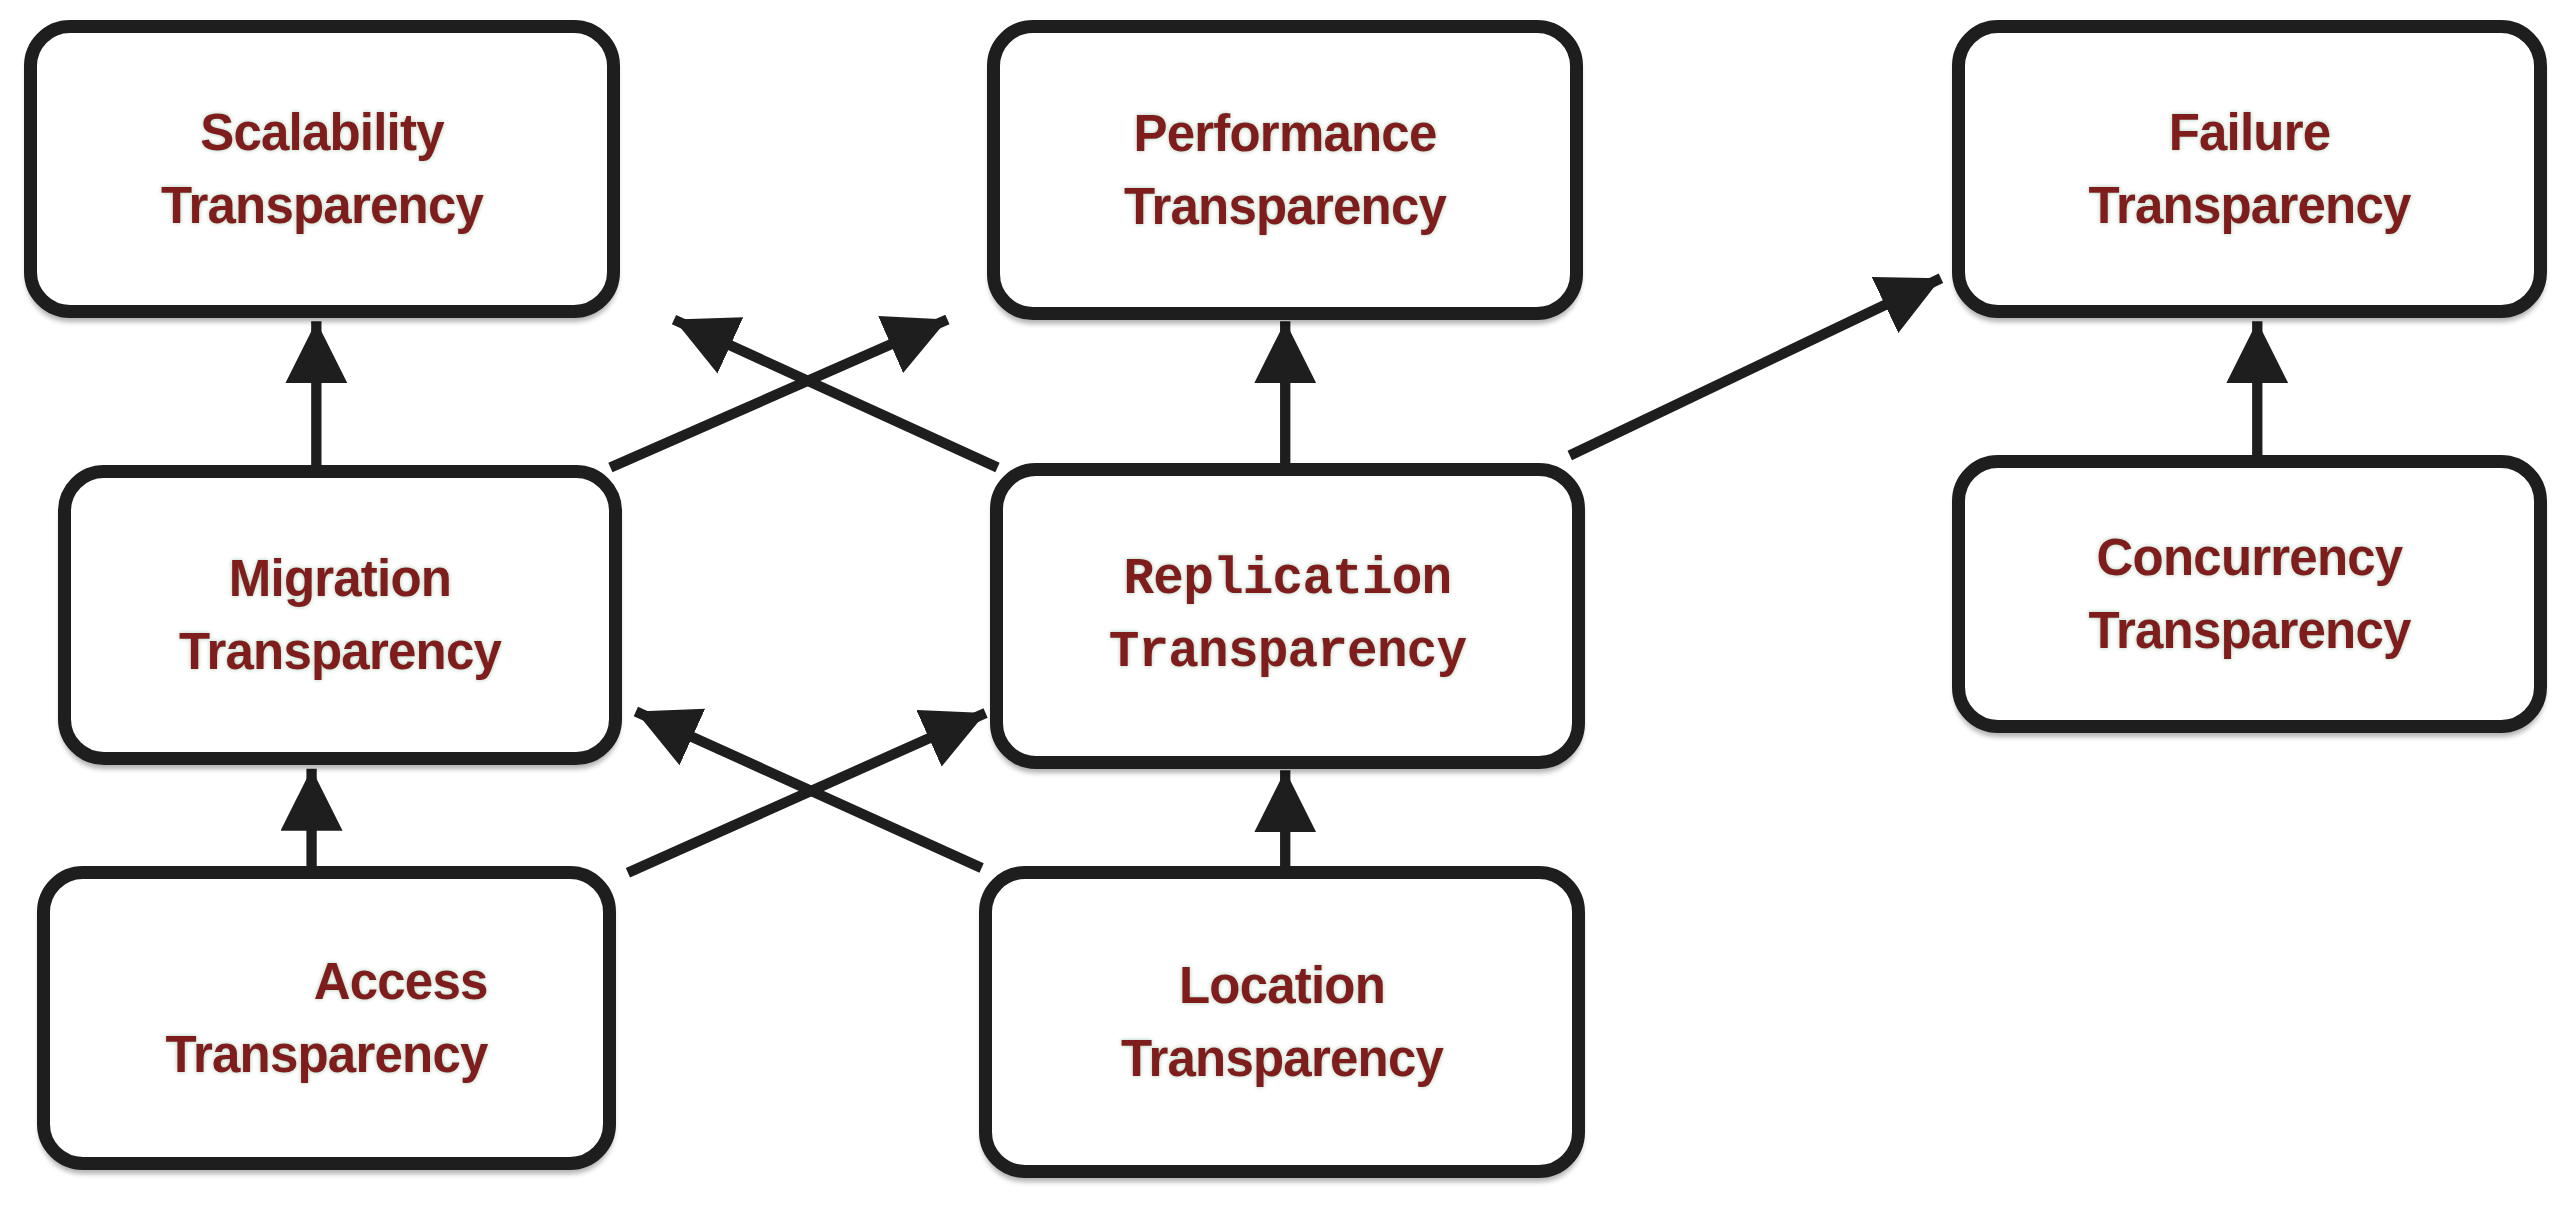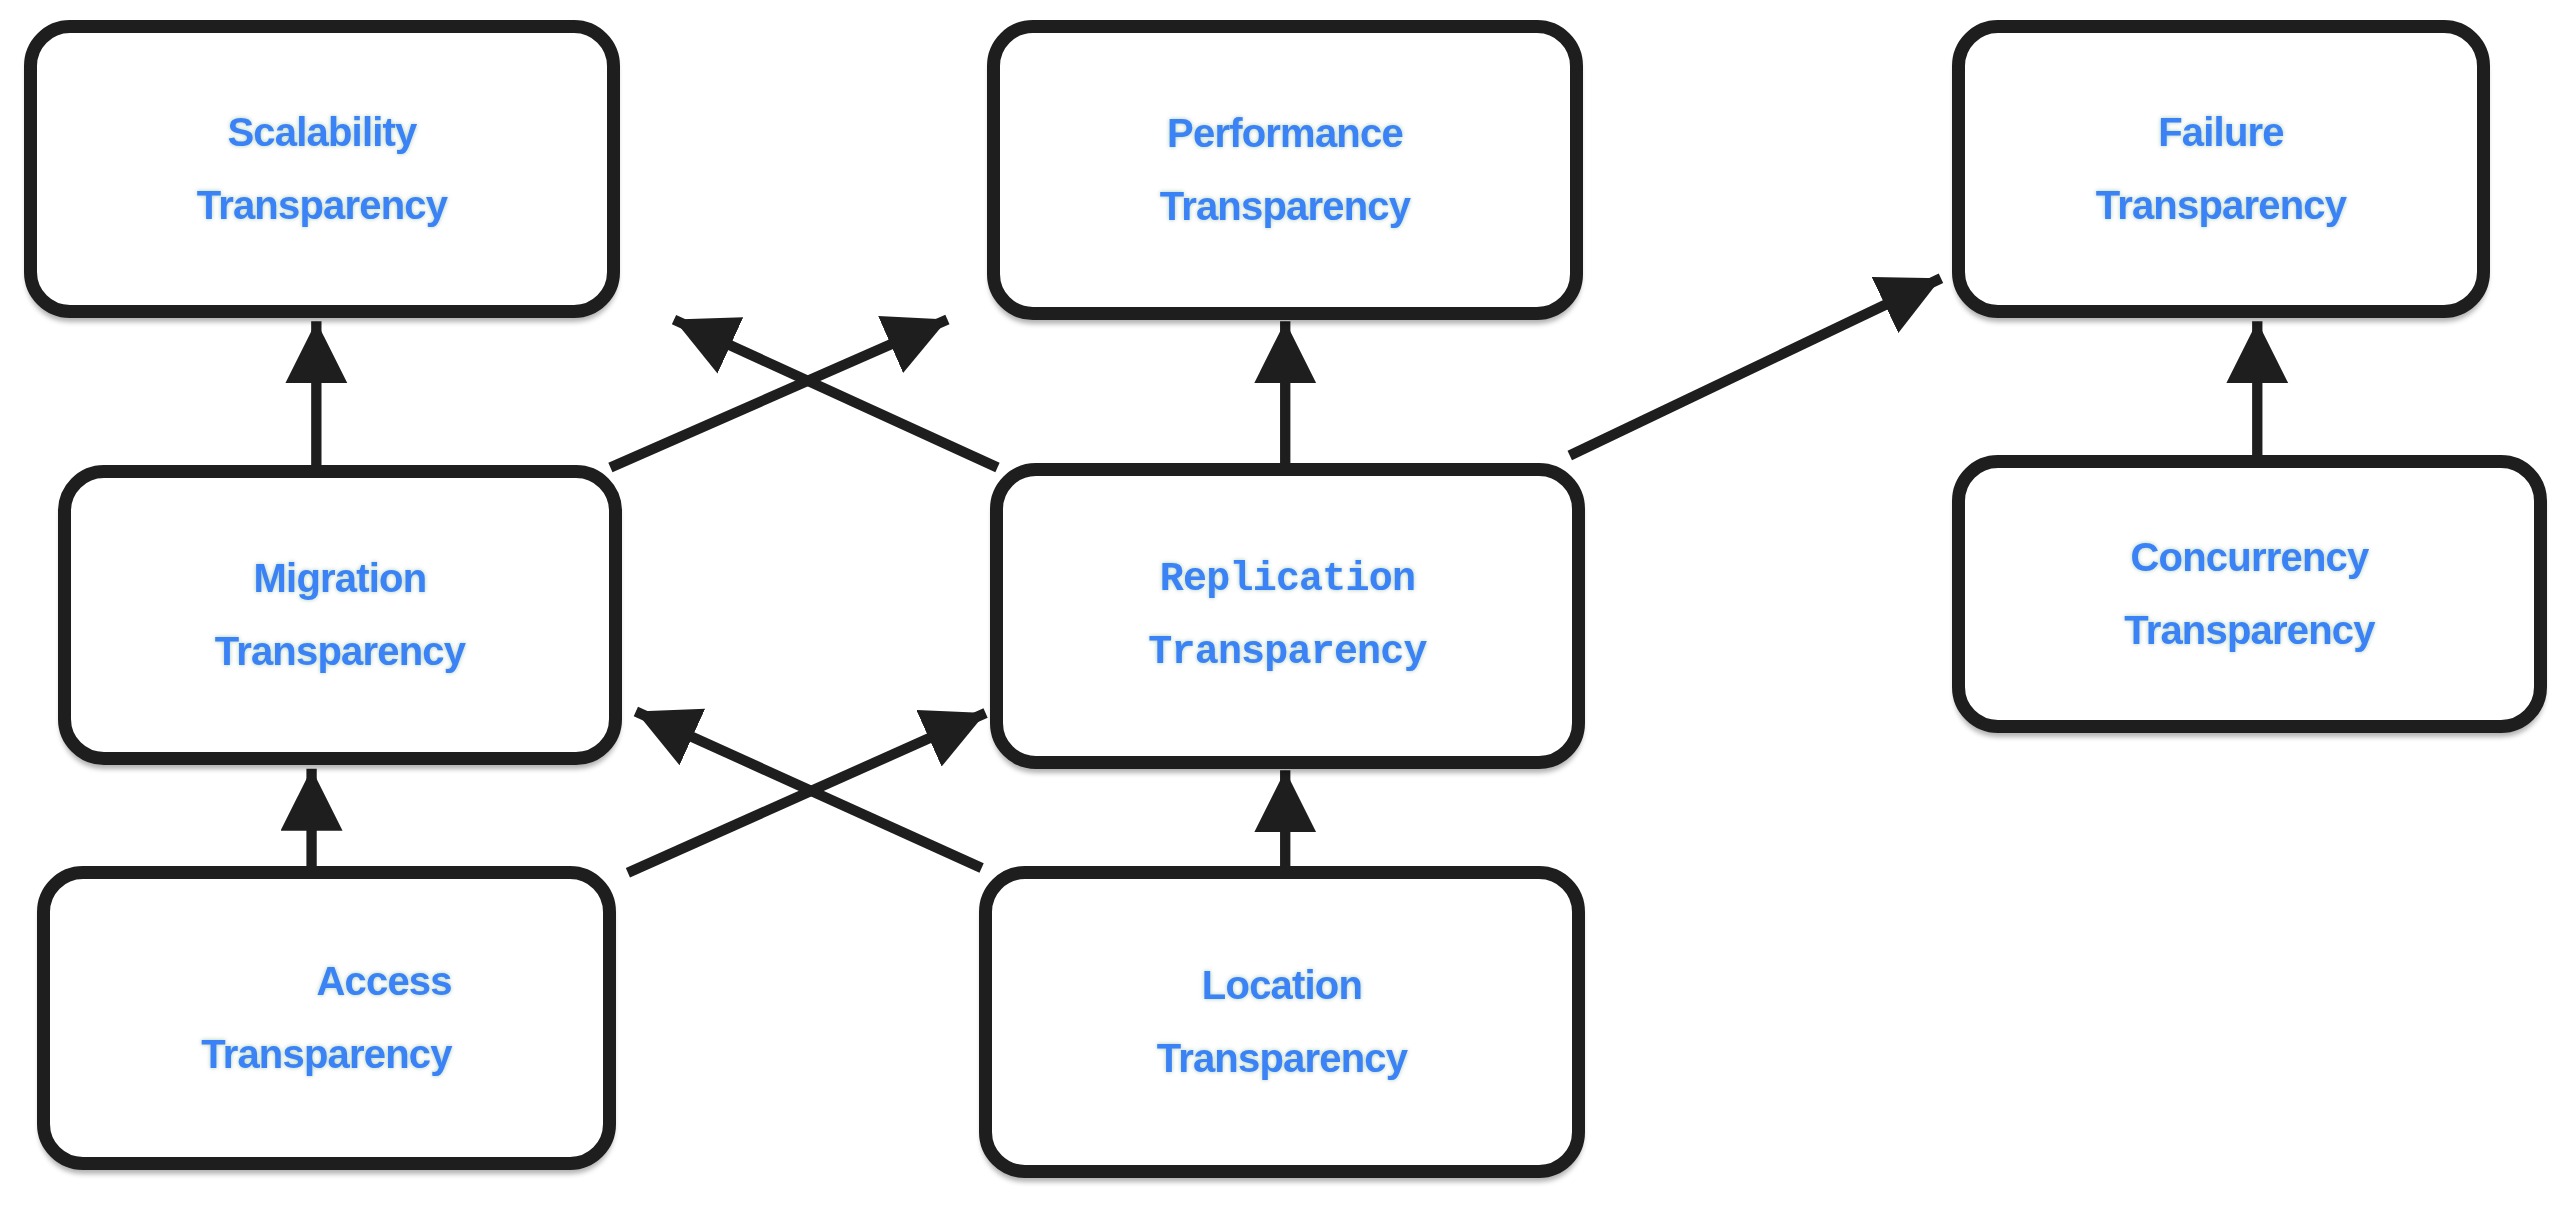--- a/index.html
+++ b/index.html
@@ -28,33 +28,33 @@
     border: 13.5px solid #1e1e1e;
     border-radius: 46px;
     box-shadow: 0 5.6px 5.6px -2.4px rgba(0,0,0,0.30);
     display: flex;
     align-items: center;
     justify-content: center;
     text-align: center;
     box-sizing: border-box;
   }
   .node .label {
-    color: #3b82f6;
+    color: #7f1d1d;
     font-weight: bold;
-    font-size: 40px;
+    font-size: 51px;
     line-height: 73px;
     letter-spacing: -0.8px;
     text-shadow: 0 0 4px rgba(0,110,45,0.35);
   }
   .node .label span { display: block; }
 
   
   .n-scalability { left:   24px; top:   20px; width: 596px; height: 298px; }
   .n-performance { left: 987px; top:   20px; width: 596px; height: 300px; }
-  .n-failure     { left: 1952px; top:   20px; width: 538px; height: 298px; }
+  .n-failure     { left: 1952px; top:   20px; width: 595px; height: 298px; }
   .n-migration   { left:   58px; top:  465px; width: 564px; height: 300px; }
   .n-replication { left: 990px; top:  463px; width: 595px; height: 306px; font-family: Liberation Mono, monospace; }
   .n-concurrency { left: 1952px; top:  455px; width: 595px; height: 278px; }
   .n-access      { left:   37px; top: 866px; width: 579px; height: 304px; text-align: right; }
   .n-location    { left: 979px; top: 866px; width: 606px; height: 312px; }
 </style>
 </head>
 <body>
 
 <div class="canvas">

